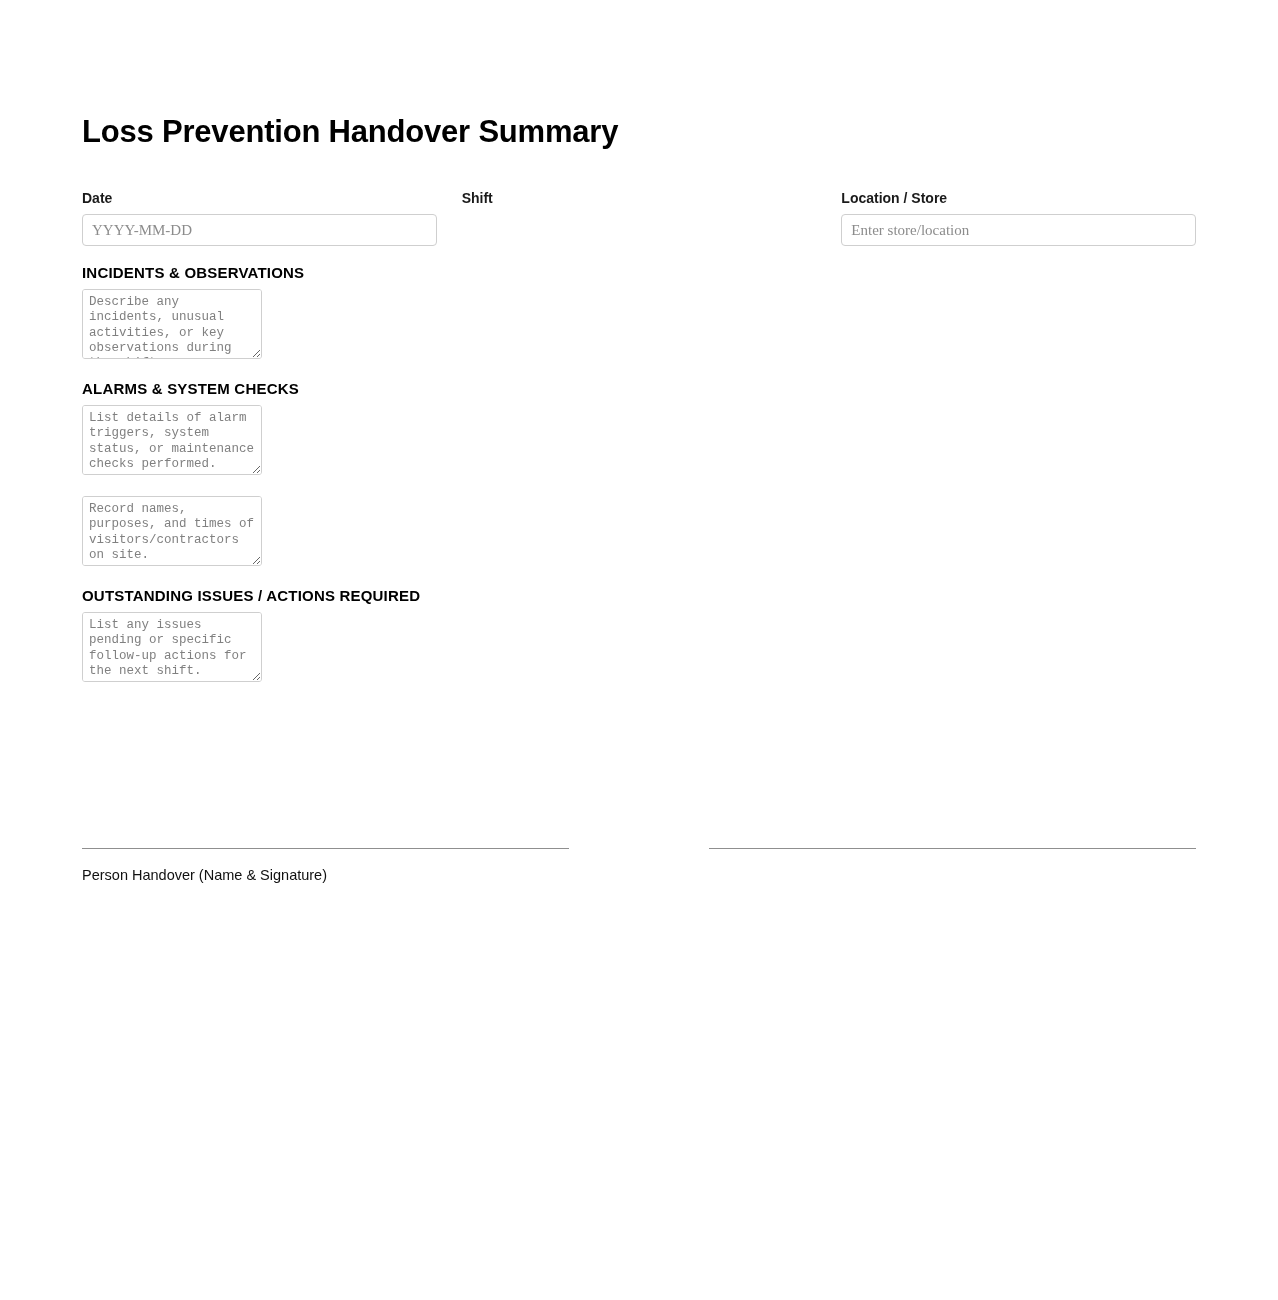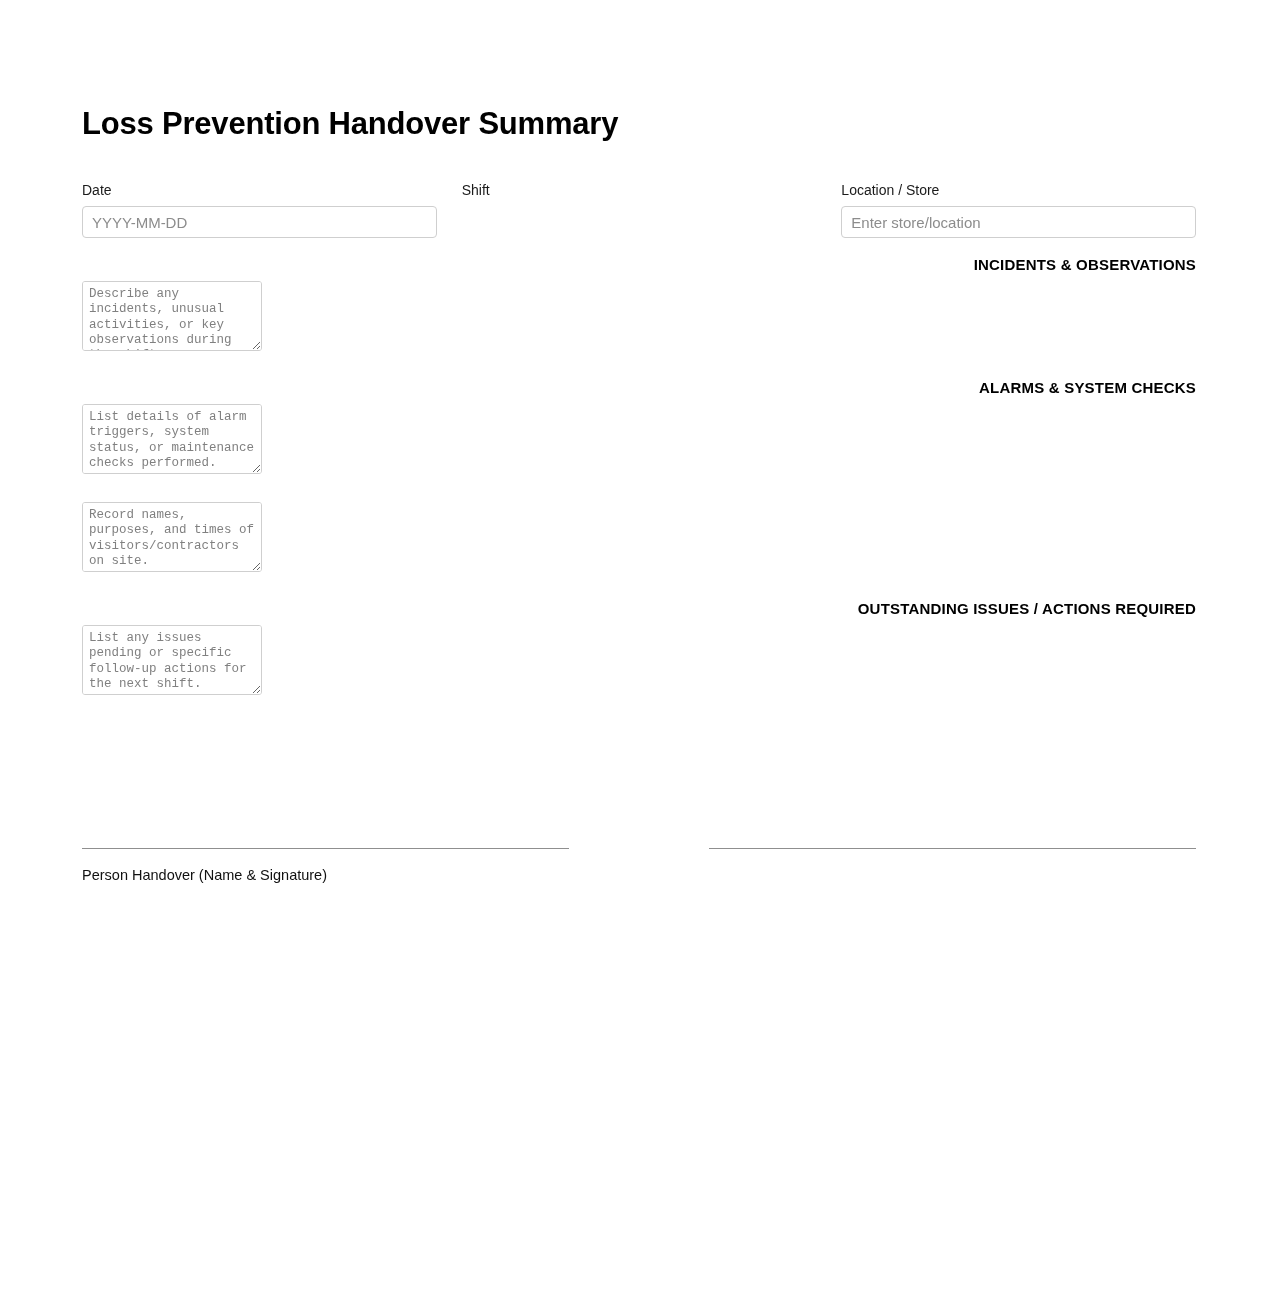--- a/index.html
+++ b/index.html
@@ -12,21 +12,21 @@
     height: 1300px;
     font-family: "Liberation Sans", sans-serif;
     color: #000000;
     -webkit-font-smoothing: none;
   }
   .page {
     position: relative;
     width: 1278px;
     height: 1300px;
     box-sizing: border-box;
-    padding: 4px 82px;
+    padding: 12px 82px;
   }
   .form-title {
     margin: 0;
     padding-top: 103px;
     font-size: 31px;
     font-weight: bold;
     letter-spacing: -0.2px;
     line-height: 1.1;
     color: #000;
   }
@@ -38,28 +38,29 @@
   .field-col {
     flex: 1 1 0;
     min-width: 0;
   }
   .field-label {
     display: block;
     font-size: 14px;
     line-height: 18px;
     color: #1a1a1a;
     margin-bottom: 7px;
+    font-weight: bold;
   }
   .text-input {
     display: block;
     box-sizing: border-box;
     width: 100%;
     height: 32px;
     padding: 4px 9px;
-    font-family: Liberation Sans, sans-serif;
+    font-family: Liberation Serif, serif;
     font-size: 15px;
     color: #222;
     background: #fff;
     border: 1px solid #cfcfcf;
     border-radius: 4px;
     outline: none;
   }
   .text-input::placeholder {
     color: #8c8c8c;
     opacity: 1;
@@ -67,24 +68,23 @@
   .section {
     margin-top: 18px;
   }
   .section-heading {
     margin: 0 0 8px 0;
     font-size: 15px;
     font-weight: bold;
     letter-spacing: 0.2px;
     color: #000;
     text-transform: uppercase;
-    text-align: right;
   }
   .section + .section {
-    margin-top: 28px;
+    margin-top: 21px;
   }
   .notes-area {
     display: block;
     box-sizing: border-box;
     width: 180px;
     height: 70px;
     padding: 5px 6px;
     font-family: "Liberation Mono", monospace;
     font-size: 12.5px;
     line-height: 15.3px;

